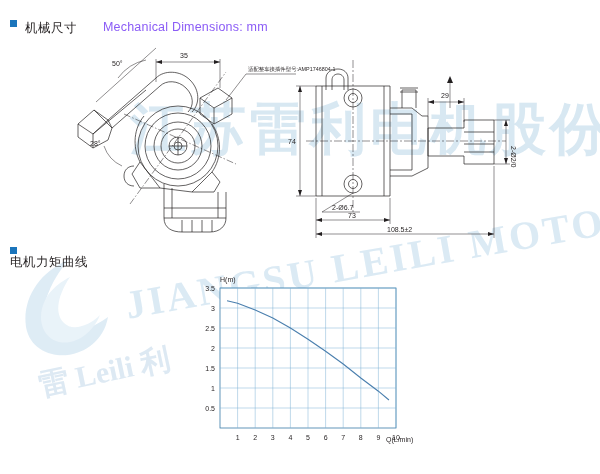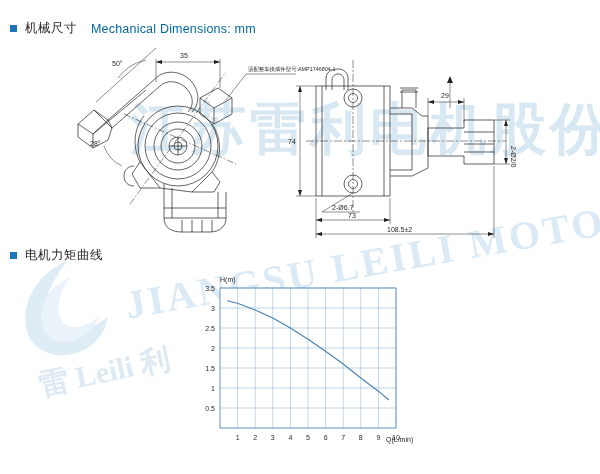--- a/index.html
+++ b/index.html
@@ -66,42 +66,42 @@
     font-size: 30px;
     color: #dde9f3;
     transform: rotate(-12deg);
     font-weight: bold;
   }
 
   
   .section-title {
     position: absolute;
     display: flex;
-    align-items: center;
+    align-items: flex-start;
     z-index: 3;
   }
   .sq {
     width: 7px; height: 7px;
     background: #1b75bb;
     margin-right: 8px;
     display: inline-block;
   }
   .title-cn {
     font-size: 12.5px;
     color: #231f20;
     letter-spacing: 0.5px;
   }
   .title-en {
     font-size: 12.5px;
-    color: #0369a1;
-    margin-left: 14px;
+    color: #8b5cf6;
+    margin-left: 26px;
     letter-spacing: 0.2px;
   }
   #heading-mech { left: 10px; top: 20px; }
-  #heading-torque { left: 10px; top: 247px; }
+  #heading-torque { left: 10px; top: 247px; flex-direction: column; }
 
   
   .drawing {
     position: absolute;
     z-index: 2;
   }
   #mech-drawing { left: 60px; top: 42px; }
   #chart-area { left: 180px; top: 270px; }
 
   svg { display: block; overflow: visible; }

